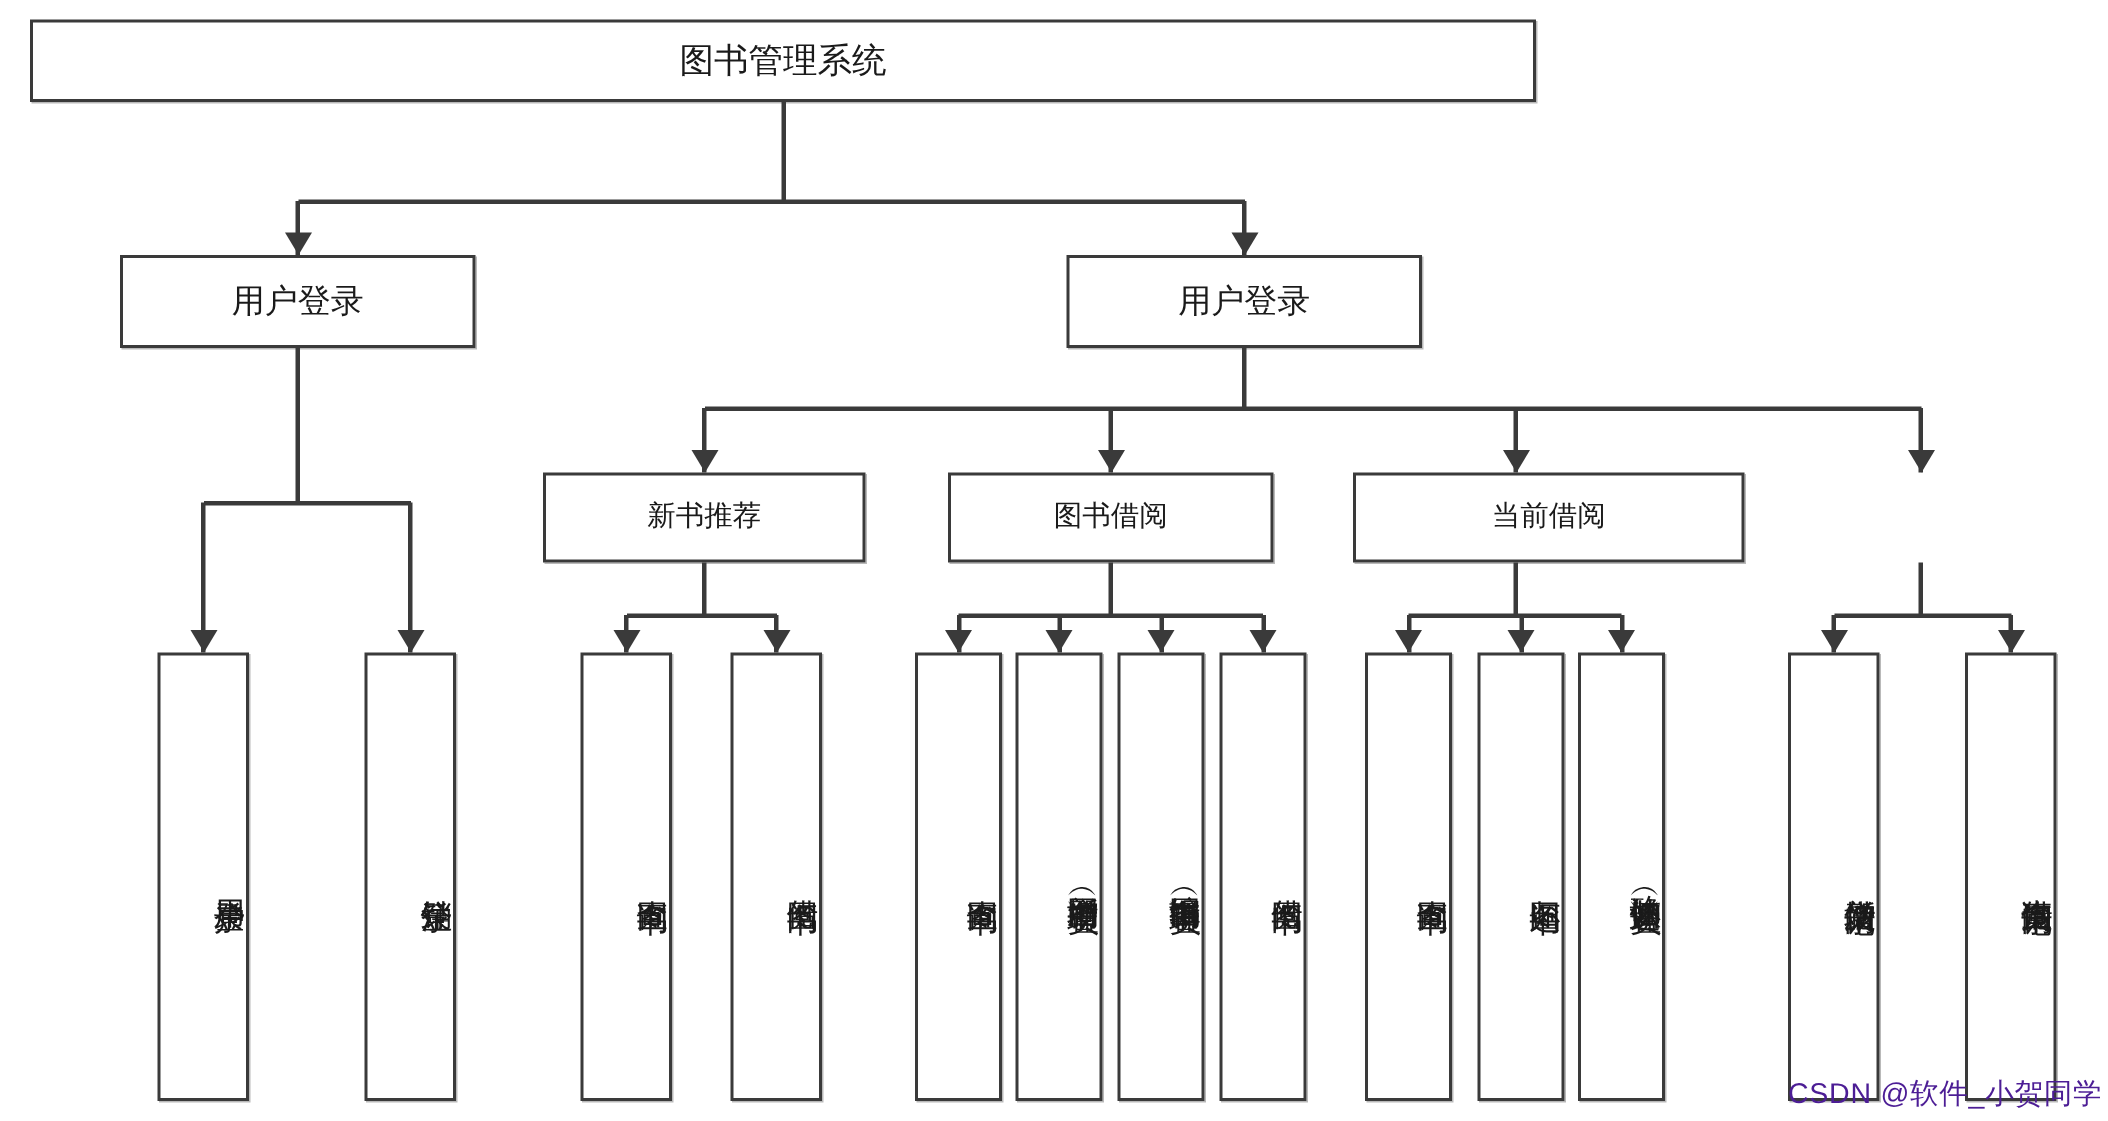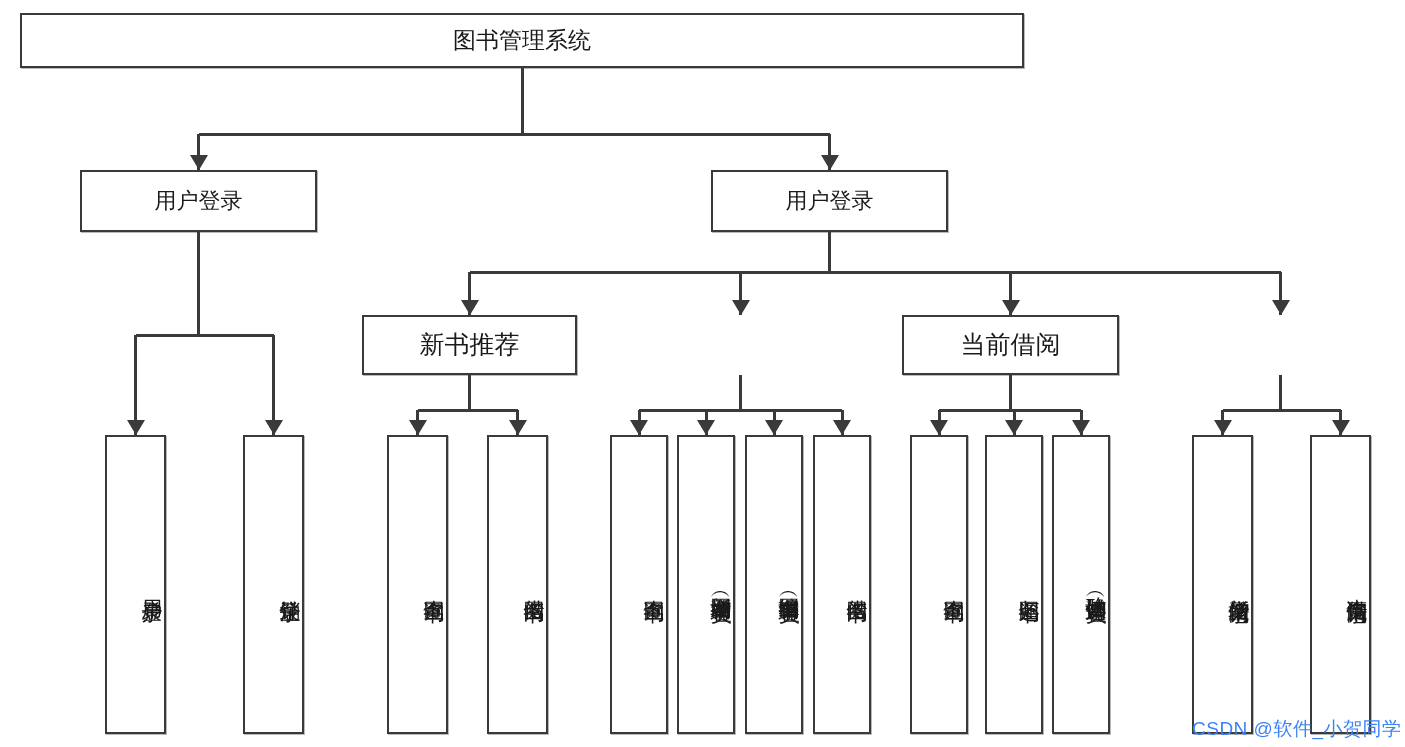--- a/index.html
+++ b/index.html
@@ -25,21 +25,21 @@
     box-shadow: 1px 1px 0 0 #b9b9b9;
     display: flex;
     align-items: center;
     justify-content: center;
     color: #1a1a1a;
     line-height: 1.18;
     text-align: left;
   }
   .node.root      { font-size: 23px; }
   .node.level1    { font-size: 22px; }
-  .node.level2    { font-size: 25px; }
+  .node.level2    { font-size: 19px; }
   
   .node.leaf {
     font-size: 21px;
     writing-mode: vertical-rl;
     text-orientation: upright;
     padding: 10px 0 10px 0;
     align-items: flex-start;
     justify-content: center;
     letter-spacing: 1px;
   }
@@ -55,21 +55,21 @@
     position: absolute;
     width: 0;
     height: 0;
     border-left: 9px solid transparent;
     border-right: 9px solid transparent;
     border-top: 15px solid #3a3a3a;
   }
   
   #watermark {
     position: absolute;
-    color: #3b82f6;
+    color: #4c1d95;
     font-size: 19px;
     white-space: nowrap;
     user-select: none;
     letter-spacing: 0.5px;
   }
 </style>
 </head>
 <body>
 
 <div id="diagram-root">
@@ -81,21 +81,24 @@
   <div class="node level1" id="node-l1-0" style="left: 80px; top: 170px; width: 237px; height: 62px;">
     <span>用户登录</span>
   </div>
   <div class="node level1" id="node-l1-1" style="left: 711px; top: 170px; width: 237px; height: 62px;">
     <span>用户登录</span>
   </div>
 
   <div class="node level2" id="node-l2-0" style="left: 362px; top: 315px; width: 215px; height: 60px;">
     <span>新书推荐</span>
   </div>
-  <div class="node level2" id="node-l2-2" style="left: 902px; top: 315px; width: 217px; height: 60px;">
+  <div class="node level2" id="node-l2-1" style="left: 632px; top: 315px; width: 217px; height: 60px;">
+    <span>图书借阅</span>
+  </div>
+  <div class="node level2" id="node-l2-2" style="left: 902px; top: 315px; width: 261px; height: 60px;">
     <span>当前借阅</span>
   </div>
 
   <div class="node leaf" id="node-leaf-0" style="left: 105px; top: 435px; width: 61px; height: 299px;">
     <span>用户登录</span>
   </div>
   <div class="node leaf" id="node-leaf-1" style="left: 243px; top: 435px; width: 61px; height: 299px;">
     <span>注销登录</span>
   </div>
   <div class="node leaf" id="node-leaf-2" style="left: 387px; top: 435px; width: 61px; height: 299px;">

